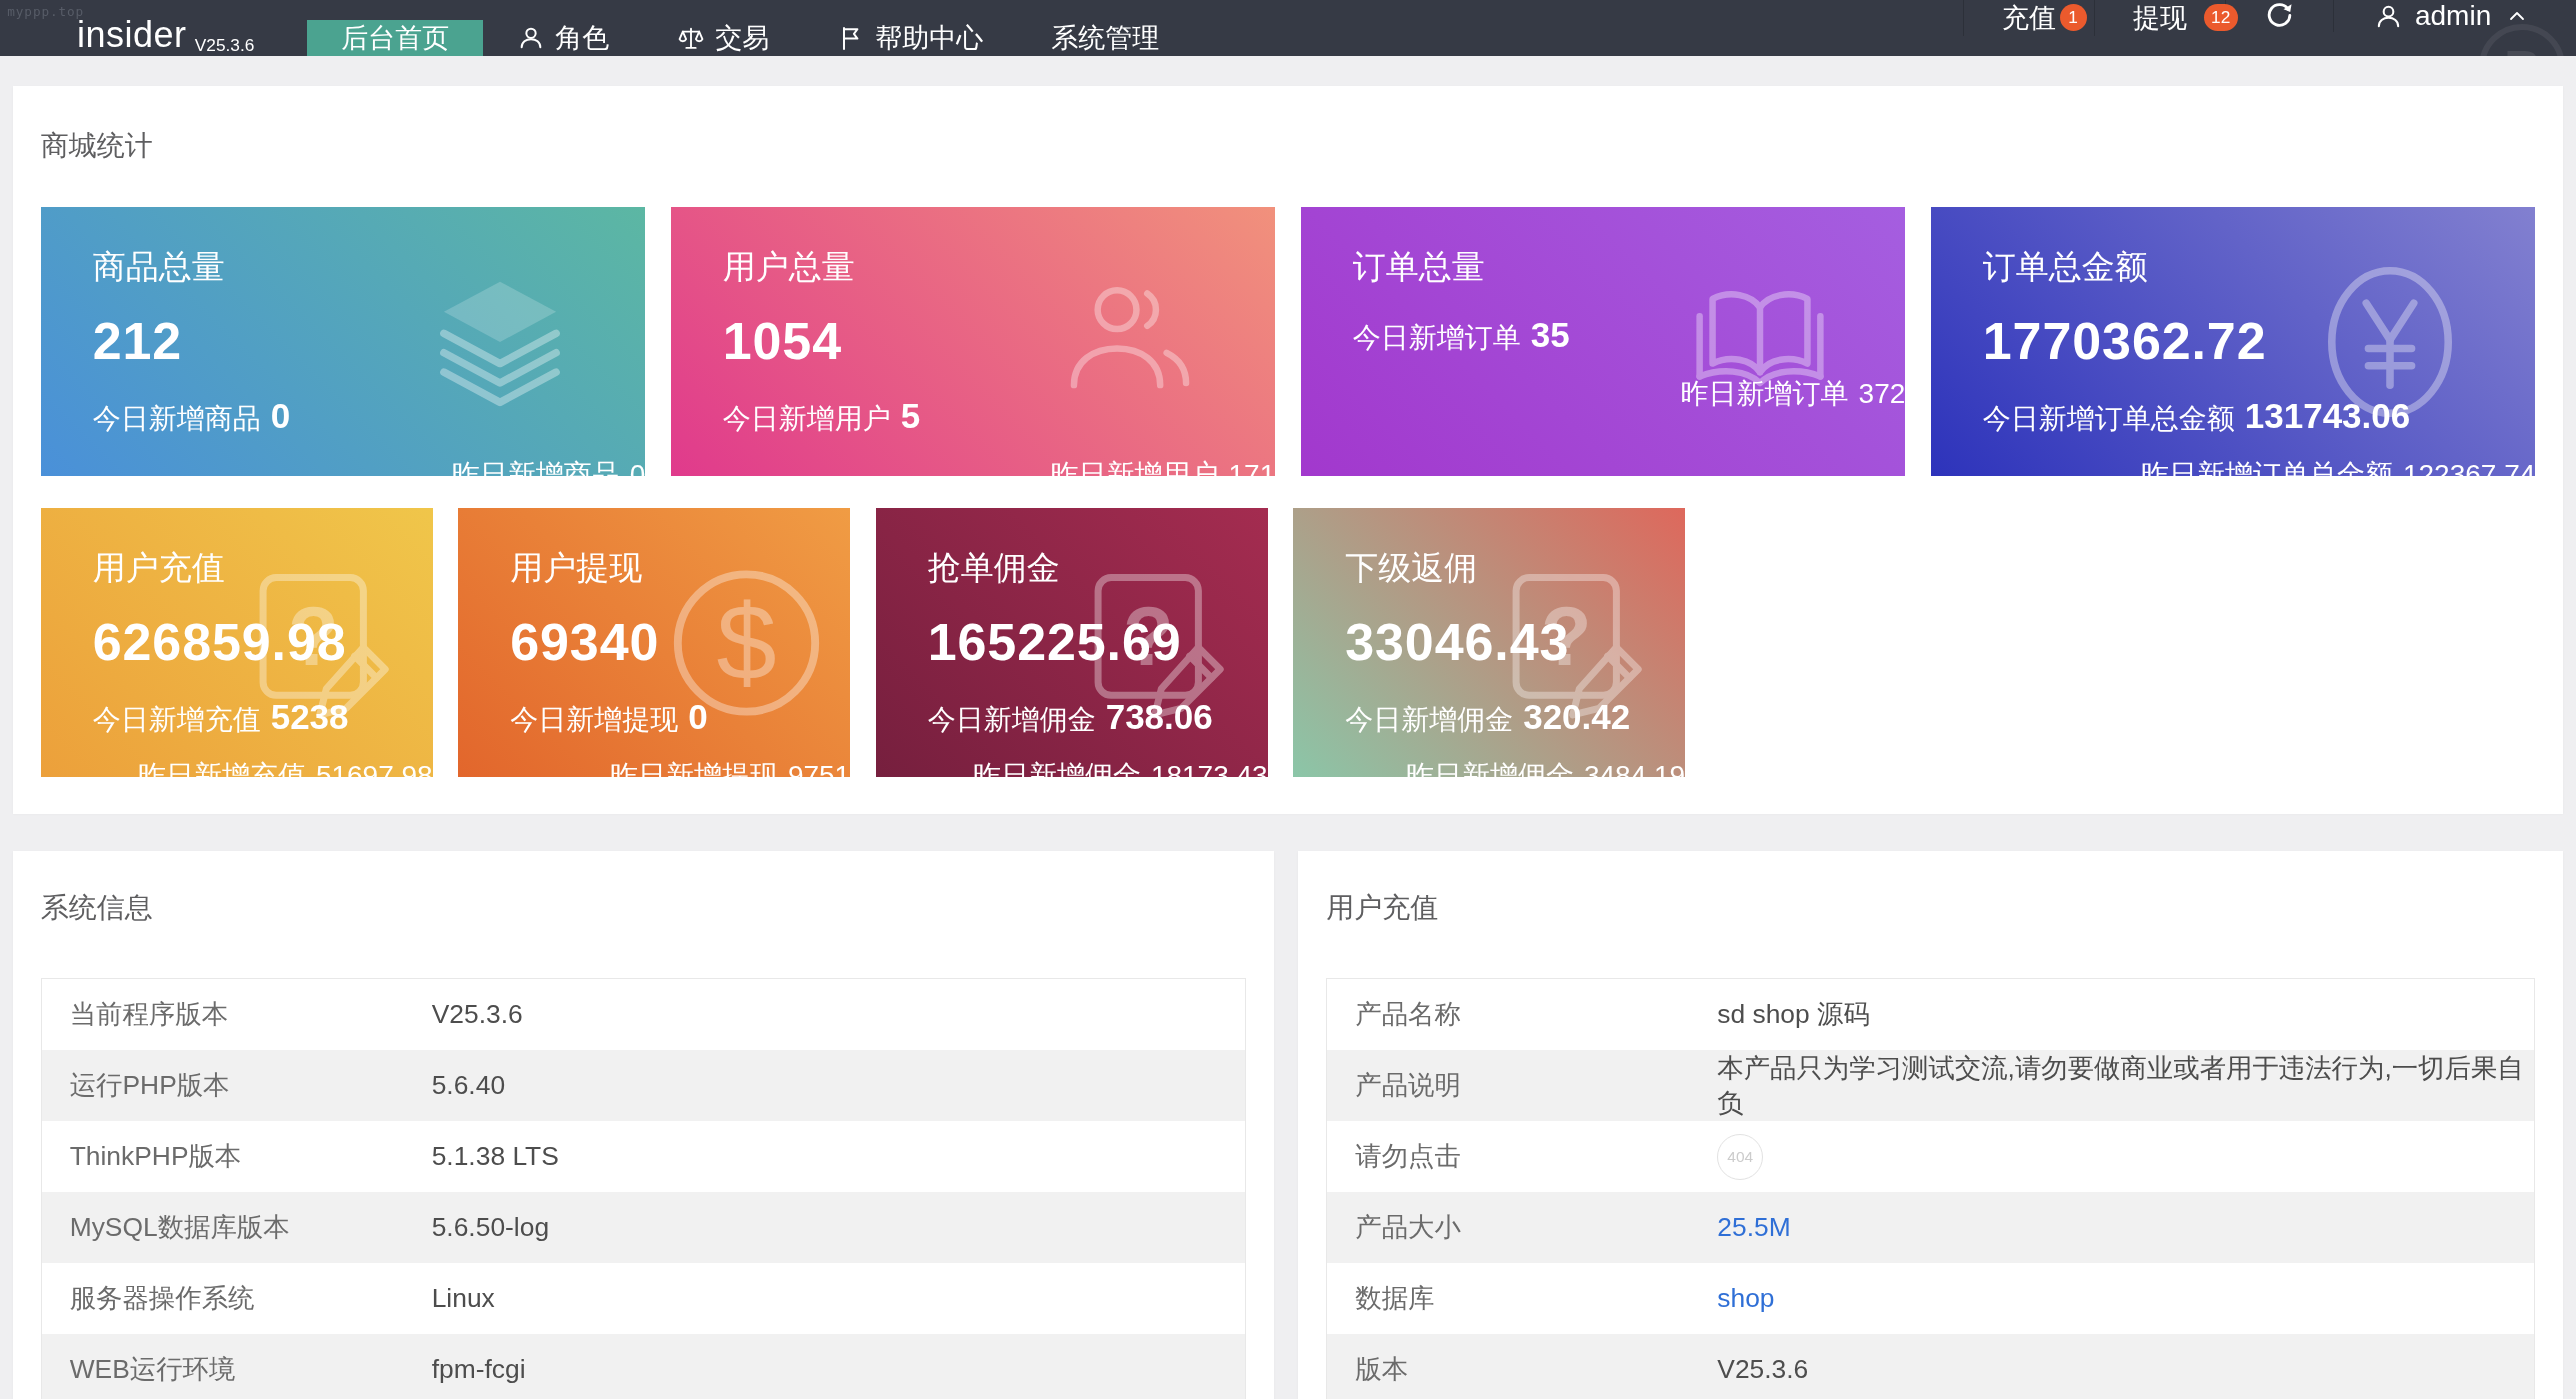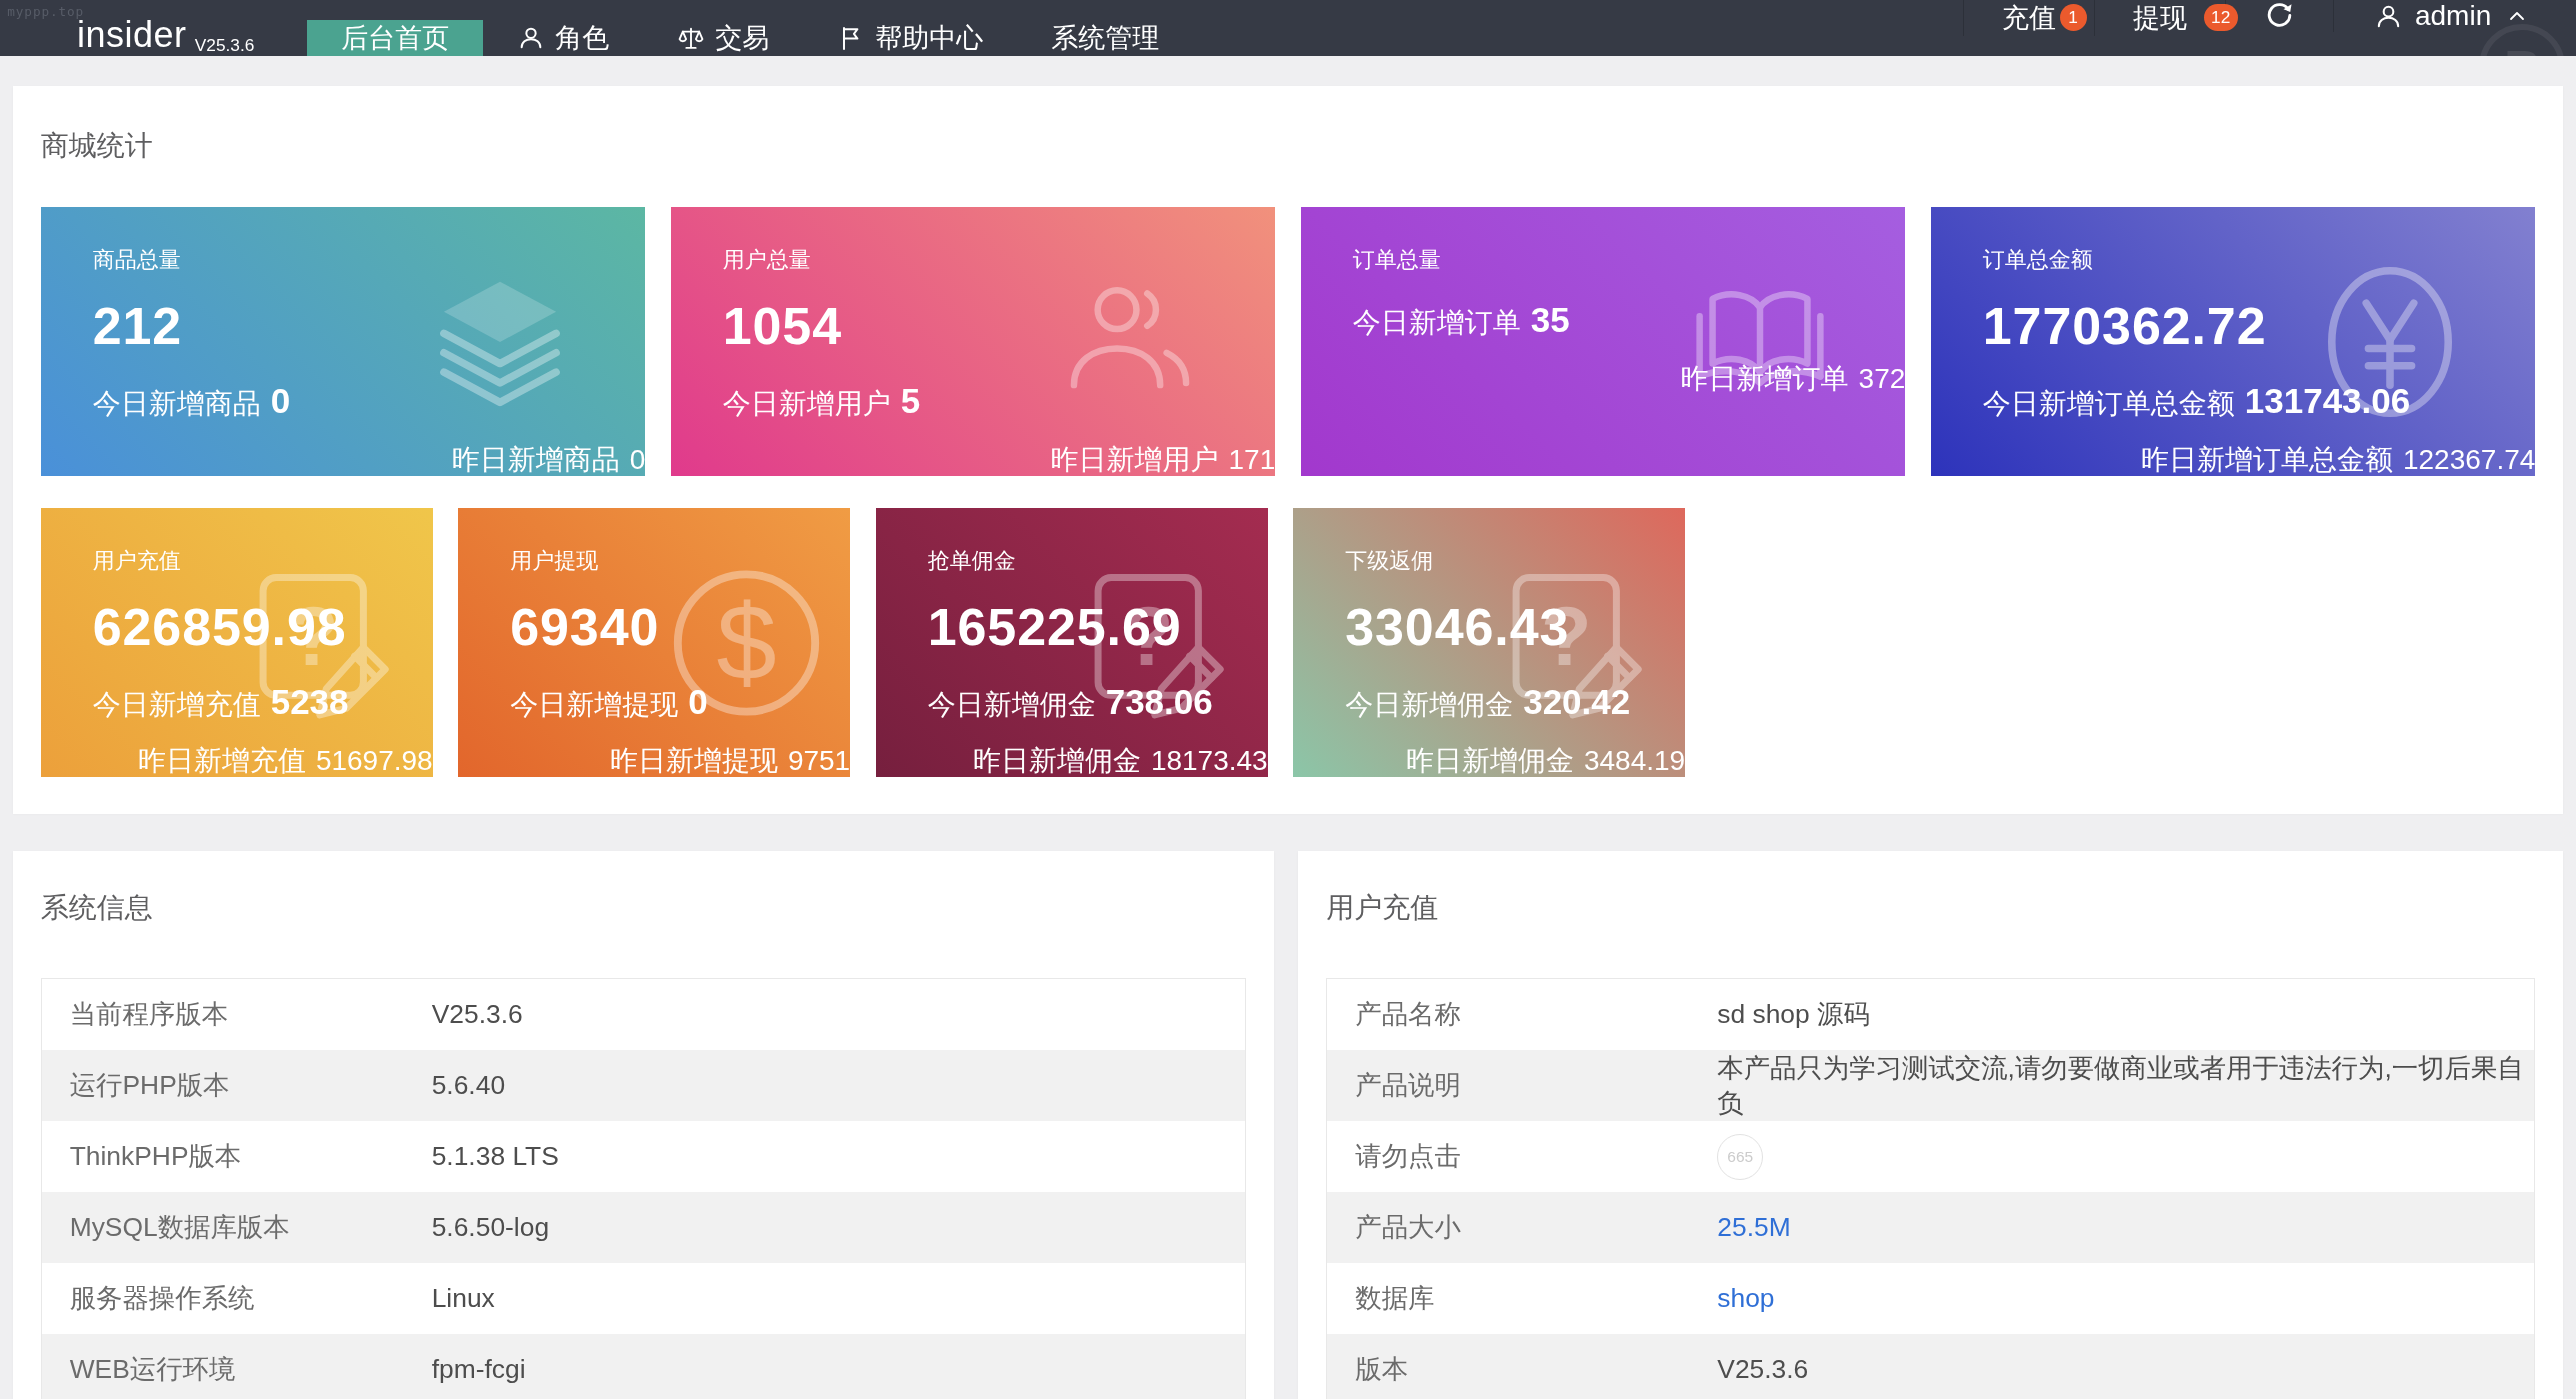--- a/index.html
+++ b/index.html
@@ -67,21 +67,21 @@
 
   .cards-row { display: flex; gap: 25.5px; }
   .cards-row1 { margin-top: 42px; }
   .cards-row1 .card { flex: 1; }
   .cards-row2 { margin-top: 32px; }
   .cards-row2 .card { width: 392px; flex: none; }
   .card {
     position: relative; height: 269px; color: #fff;
     overflow: hidden; padding: 38px 0 0 52px;
   }
-  .card-title { font-size: 22px; font-weight: 400; position: relative; z-index: 2; }
+  .card-title { font-size: 33px; font-weight: 400; position: relative; z-index: 2; }
   .card-value { font-size: 52px; font-weight: 700; margin-top: 21px; letter-spacing: 0.9px; position: relative; z-index: 2; }
   .card-line { font-size: 28px; margin-top: 24.6px; position: relative; z-index: 2; white-space: nowrap; }
   .card-line b { font-size: 35px; margin-left: 10px; }
   .card-line .yv { margin-left: 10px; }
   .card-line.yesterday { margin-top: 18px; text-align: right; }
   .card-icon { position: absolute; top: 50%; transform: translateY(-50%); opacity: .35; z-index: 1; }
   .cards-row1 .card-icon { right: 76px; width: 138px; }
   .cards-row2 .card-icon { right: 25.5px; width: 157px; }
   .card-icon svg { width: 100%; height: auto; display: block; }
 
@@ -385,21 +385,21 @@
         <div class="info-label">产品名称</div>
         <div class="info-value">sd shop 源码</div>
       </div>
       <div class="info-row alt">
         <div class="info-label">产品说明</div>
         <div class="info-value">本产品只为学习测试交流,请勿要做商业或者用于违法行为,一切后果自负</div>
       </div>
       <div class="info-row">
         <div class="info-label">请勿点击</div>
         <div class="info-value">
-          <div class="badge-404">665</div>
+          <div class="badge-404">404</div>
         </div>
       </div>
       <div class="info-row alt">
         <div class="info-label">产品大小</div>
         <div class="info-value link">25.5M</div>
       </div>
       <div class="info-row">
         <div class="info-label">数据库</div>
         <div class="info-value link">shop</div>
       </div>

